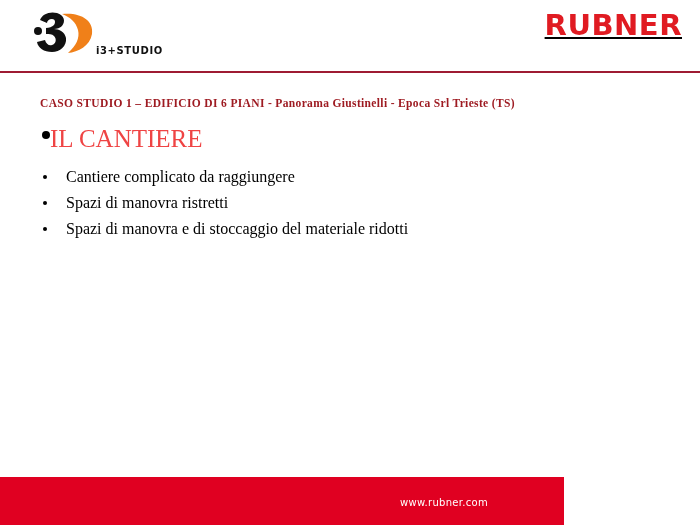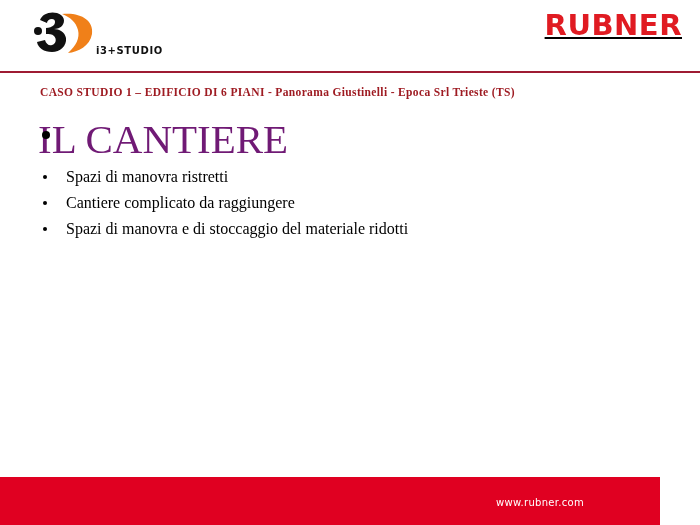--- a/index.html
+++ b/index.html
@@ -87,44 +87,44 @@
     top: 71px;
     width: 700px;
     height: 2px;
     background: #9E1B32;
   }
 
   
   .study-title {
     position: absolute;
     left: 40px;
-    top: 86px;
+    top: 97px;
     width: 630px;
     font-family: "Liberation Serif", serif;
     font-weight: bold;
     font-size: 11.5px;
     letter-spacing: 0.35px;
     color: #9E1B22;
     white-space: nowrap;
   }
 
   
   .content {
     position: absolute;
     left: 0;
     top: 120px;
     width: 700px;
   }
 
   .main-bullet {
     position: relative;
-    padding-left: 38px;
-    font-family: "Liberation Serif", serif;
-    font-size: 41px;
-    color: #701a75;
+    padding-left: 50px;
+    font-family: "Liberation Serif", serif;
+    font-size: 25px;
+    color: #ef4444;
     line-height: 38px;
     height: 44px;
   }
   .main-bullet .dot {
     position: absolute;
     left: 42px;
     top: 11px;
     width: 8px;
     height: 8px;
     border-radius: 50%;
@@ -152,21 +152,21 @@
     border-radius: 50%;
     background: #000000;
   }
   .sub-item .txt { white-space: nowrap; }
 
   
   .footer {
     position: absolute;
     left: 0;
     top: 477px;
-    width: 660px;
+    width: 564px;
     height: 48px;
     background: #E00021;
   }
   .footer-url {
     position: absolute;
     right: 76px;
     top: 20px;
     font-family: "DejaVu Sans", sans-serif;
     font-size: 10px;
     letter-spacing: 0.3px;
@@ -206,30 +206,30 @@
   <div class="study-title">CASO STUDIO 1 – EDIFICIO DI 6 PIANI -  Panorama Giustinelli - Epoca Srl Trieste (TS)</div>
 
   <div class="content">
 
     <div class="main-bullet">
       <span class="dot"></span>
       <span class="txt">IL CANTIERE</span>
     </div>
 
     <div class="sub-list">
+      <div class="sub-item">
+        <span class="dot"></span>
+        <span class="txt">Cantiere complicato da raggiungere</span>
+      </div>
       <div class="sub-item">
         <span class="dot"></span>
         <span class="txt">Spazi di manovra ristretti</span>
       </div>
       <div class="sub-item">
         <span class="dot"></span>
-        <span class="txt">Cantiere complicato da raggiungere</span>
-      </div>
-      <div class="sub-item">
-        <span class="dot"></span>
         <span class="txt">Spazi di manovra e di stoccaggio del materiale ridotti</span>
       </div>
     </div>
 
   </div>
 
   <div class="footer">
     <div class="footer-url">www.rubner.com</div>
   </div>
 

